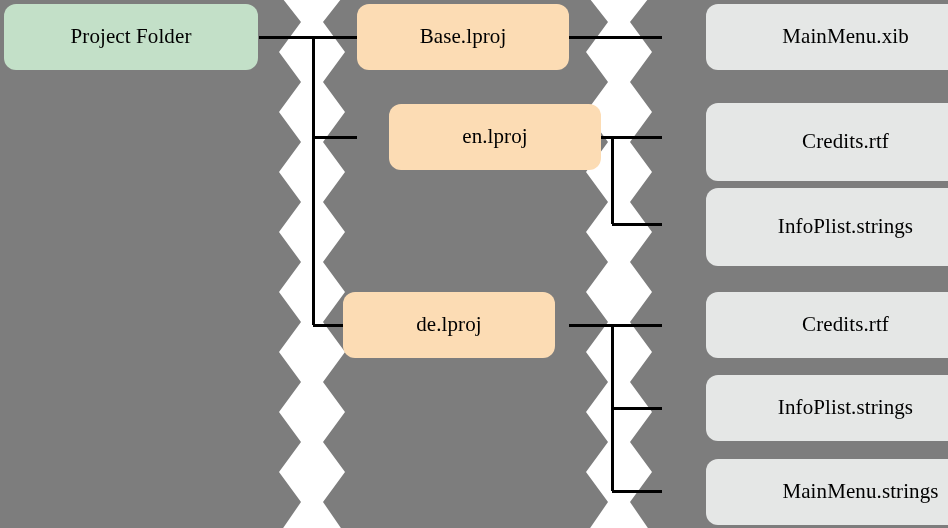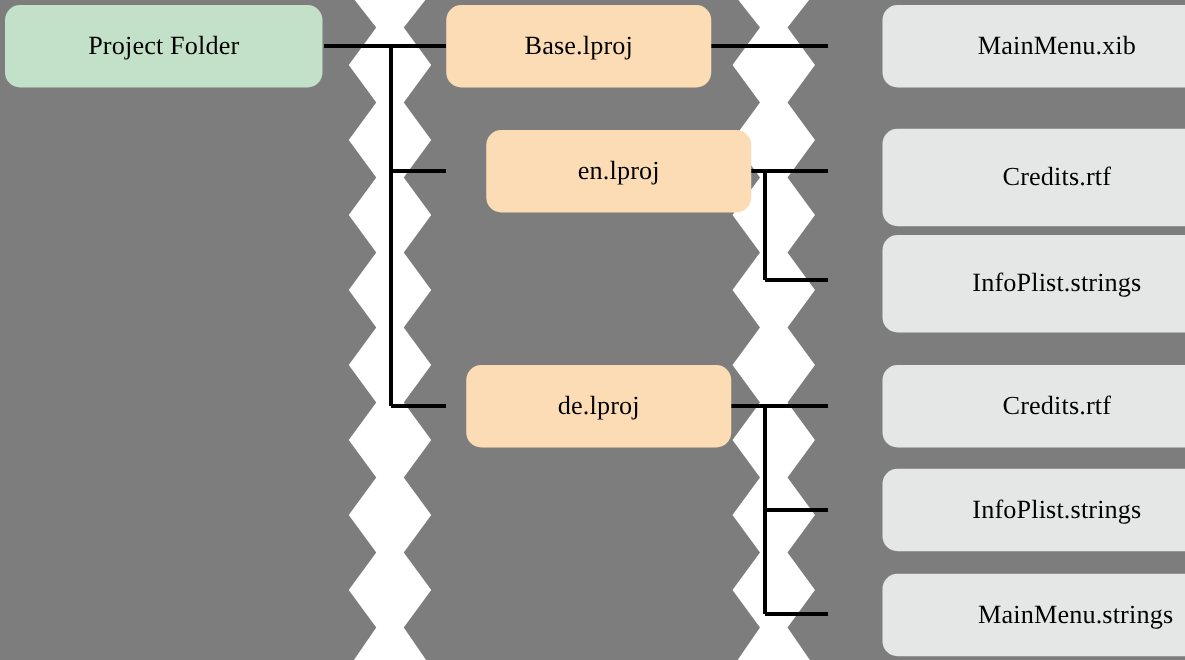--- a/index.html
+++ b/index.html
@@ -90,21 +90,21 @@
     <path d="M 612,408 L 662,408"></path>
     <path d="M 612,491 L 662,491"></path>
   </svg>
 
   <div class="node node-green" style="left:4px; top:4px; width:254px; height:66px;">Project Folder</div>
 
   <div class="node node-orange" style="left:357px; top:4px; width:212px; height:66px;">Base.lproj</div>
 
   <div class="node node-orange" style="left:357px; top:104px; width:212px; height:66px;margin-left:32px;">en.lproj</div>
 
-  <div class="node node-orange" style="left:373px; top:292px; width:212px; height:66px;">de.lproj</div>
+  <div class="node node-orange" style="left:343px; top:292px; width:212px; height:66px;">de.lproj</div>
 
   <div class="node node-gray" style="left:662px; top:4px; width:279px; height:66px;">MainMenu.xib</div>
 
   <div class="node node-gray" style="left:662px; top:103px; width:279px; height:78px;">Credits.rtf</div>
 
   <div class="node node-gray" style="left:662px; top:188px; width:279px; height:78px;">InfoPlist.strings</div>
 
   <div class="node node-gray" style="left:662px; top:292px; width:279px; height:66px;">Credits.rtf</div>
 
   <div class="node node-gray" style="left:662px; top:375px; width:279px; height:66px;">InfoPlist.strings</div>

